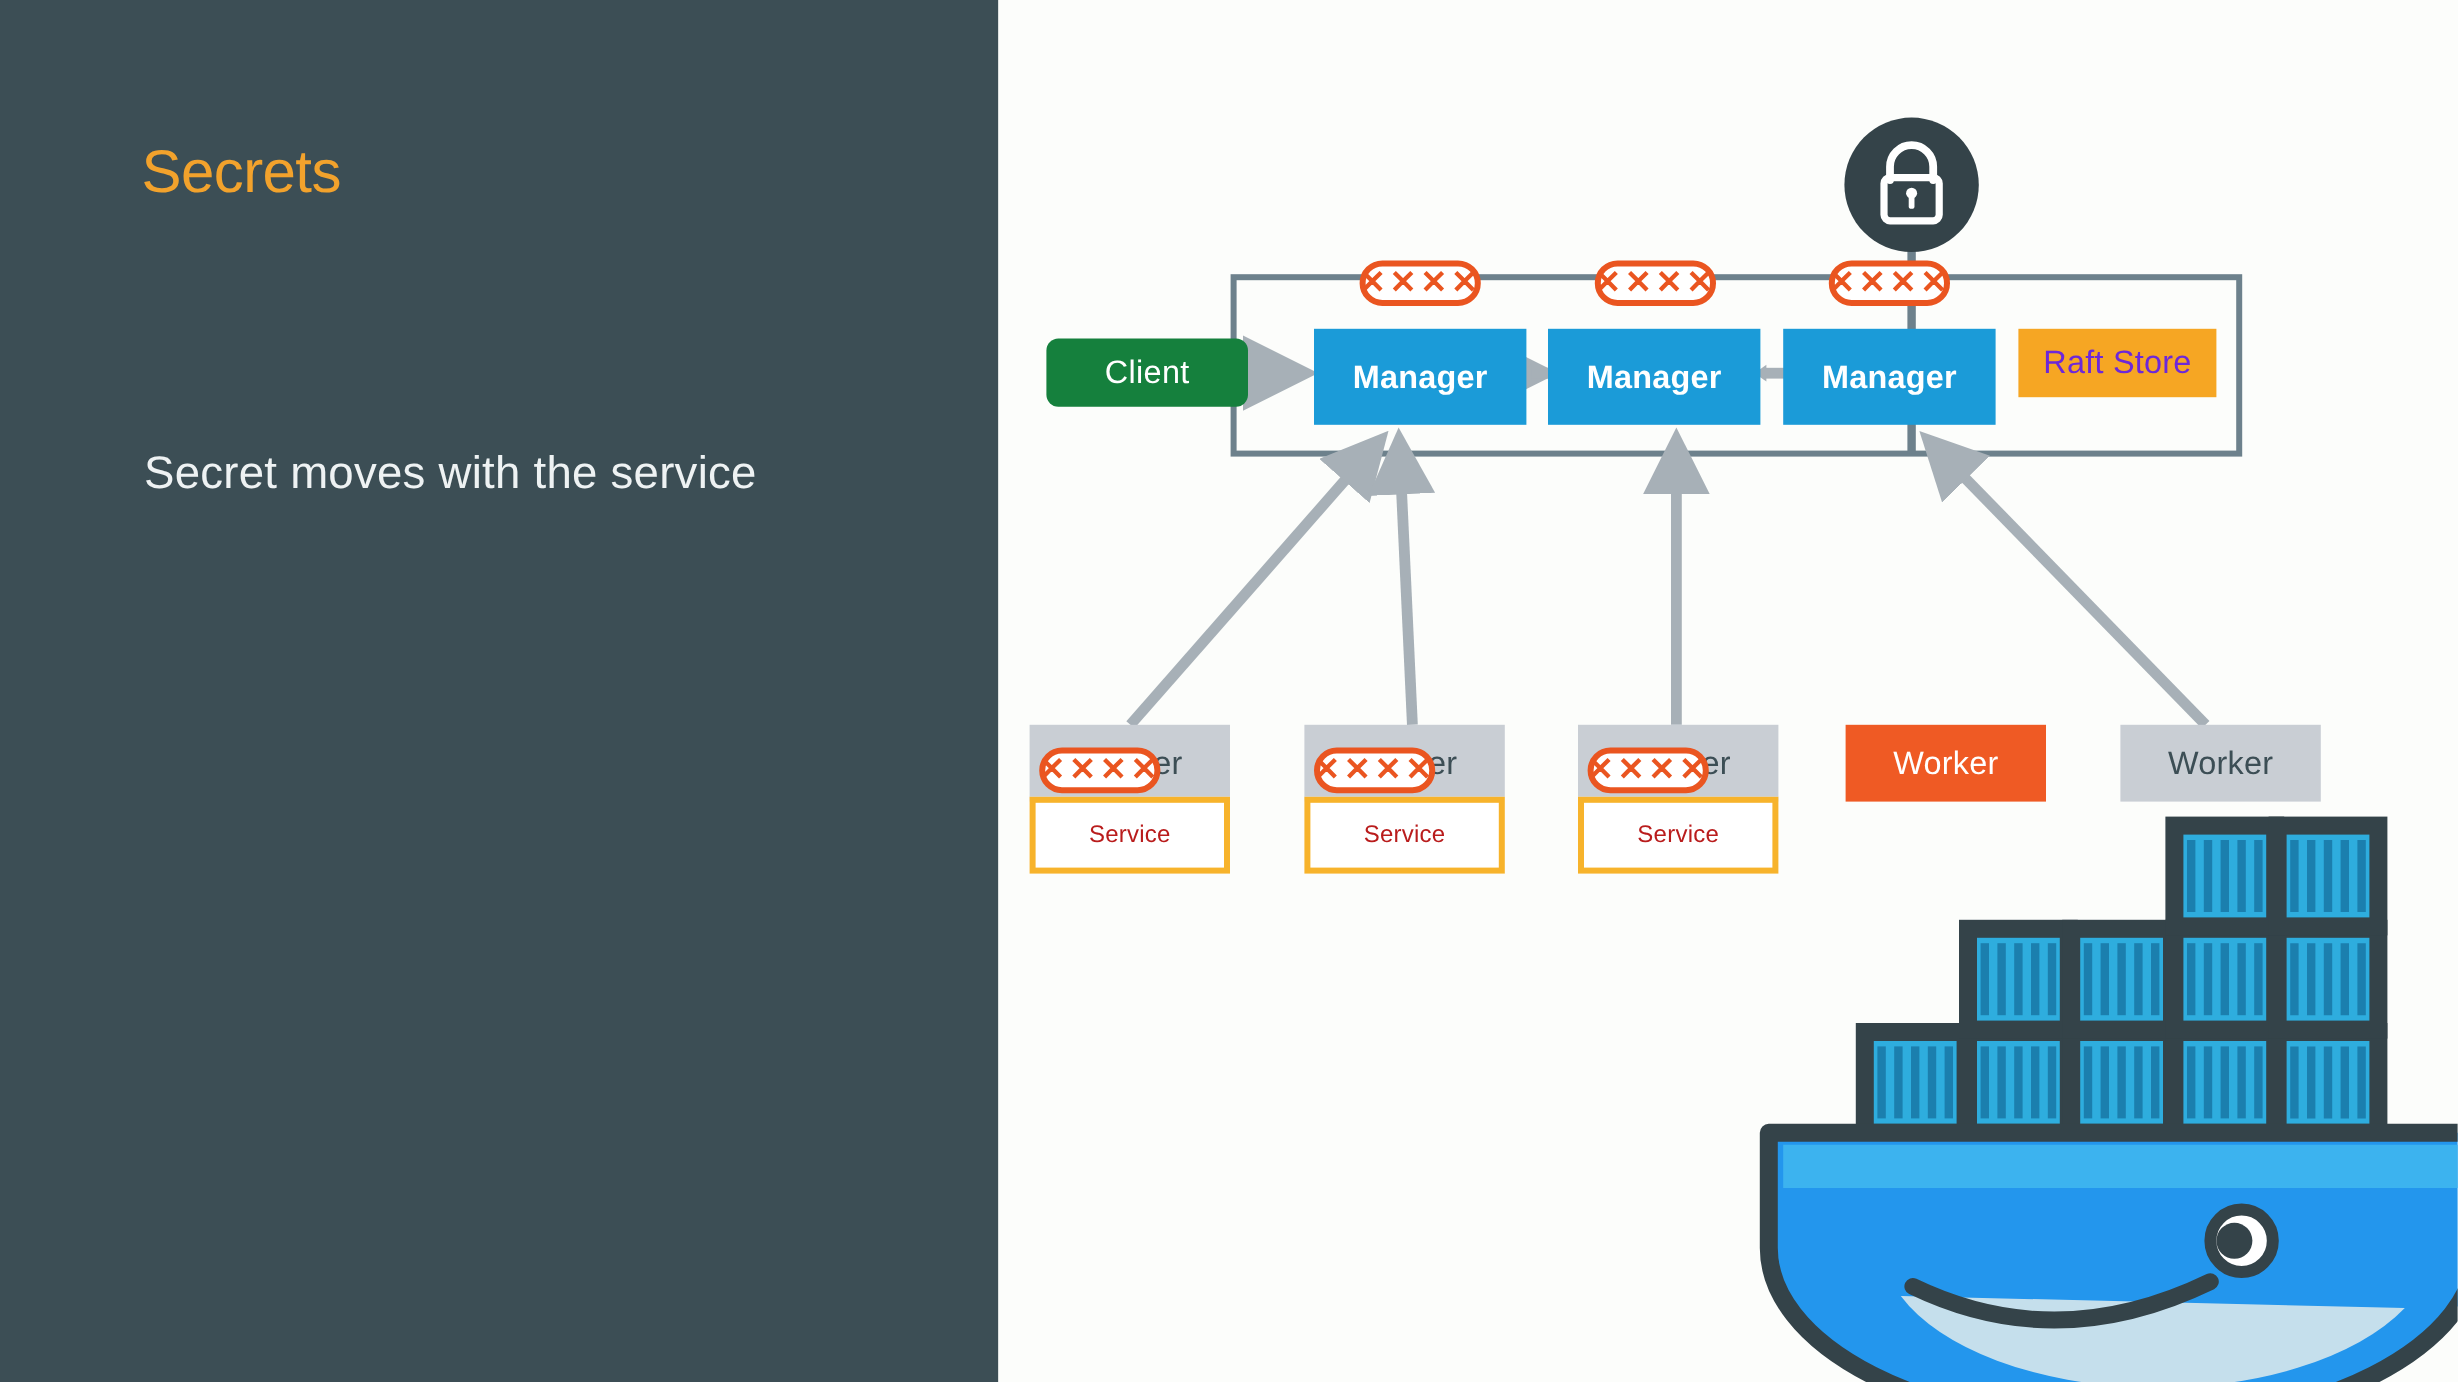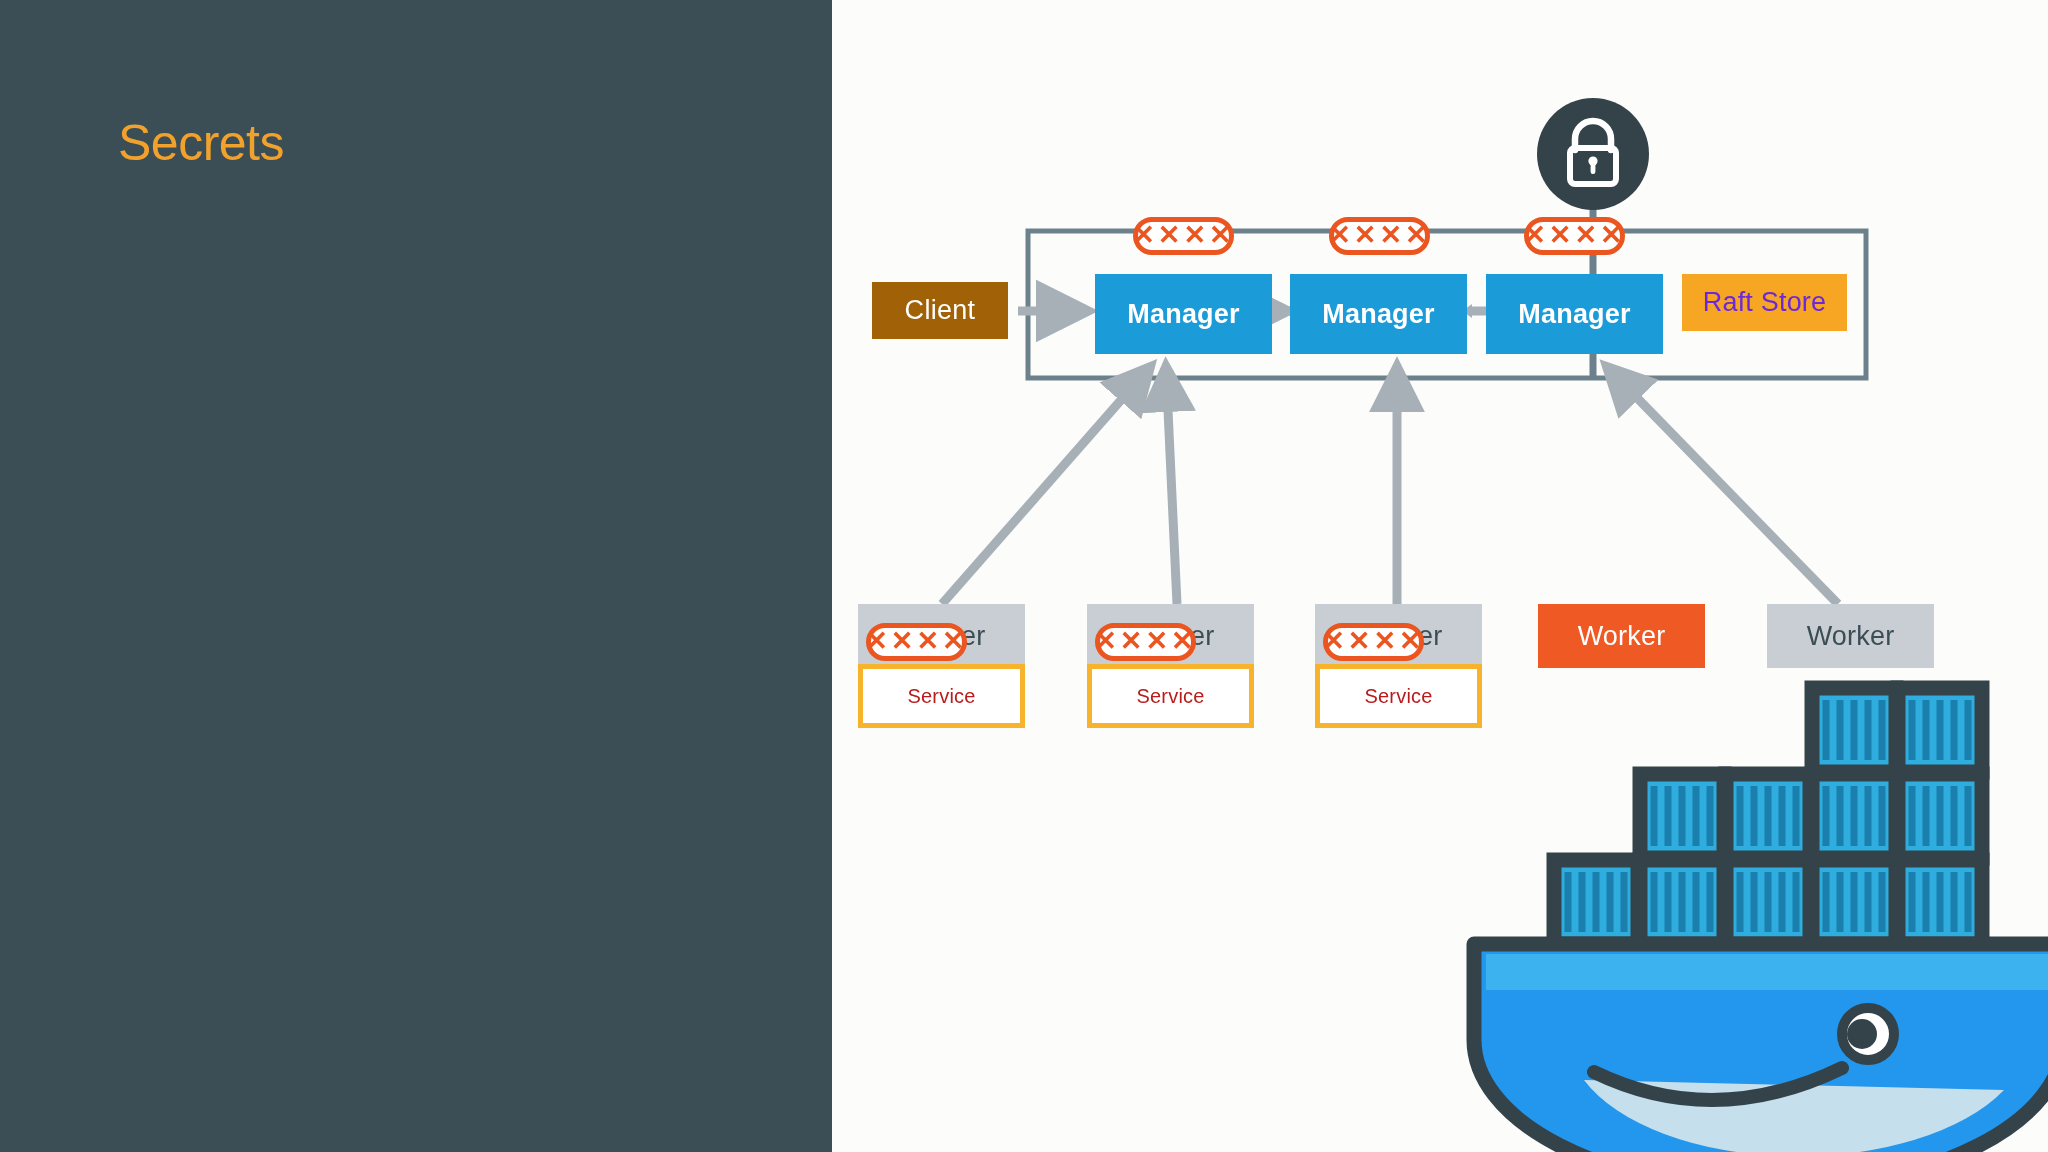--- a/index.html
+++ b/index.html
@@ -33,24 +33,24 @@
     position:absolute;left:832px;top:0;width:1216px;height:1152px;
     background:#fcfdfb;
   }
   #diagram{position:absolute;left:0;top:0;width:1216px;height:1152px;}
   #diagram-svg{position:absolute;left:0;top:0;width:1216px;height:1152px;}
 
   .node{position:absolute;box-sizing:border-box;}
 
   
   #client-box{
-    left:40px;top:282px;width:136px;height:57px;
-    background:#a16207;color:#ffffff;
-    display:flex;align-items:center;justify-content:center;
-    font-size:27px;font-weight:300;letter-spacing:0.3px;
+    left:40px;top:282px;width:168px;height:57px;
+    background:#15803d;color:#ffffff;
+    display:flex;align-items:center;justify-content:center;
+    font-size:27px;font-weight:300;letter-spacing:0.3px;border-radius:10px;
   }
 
   
   .manager-box{
     width:177px;height:80px;top:274px;
     background:#1b9bd8;color:#ffffff;
     display:flex;align-items:center;justify-content:center;
     font-size:27px;font-weight:700;letter-spacing:0.2px;
   }
   #manager-0{left:263px;}
@@ -119,20 +119,21 @@
   
   #docker-whale{position:absolute;left:512px;top:610px;width:720px;height:560px;}
 </style>
 </head>
 <body>
 
 <div id="slide">
 
   <div id="left-panel">
     <div id="slide-title">Secrets</div>
+    <div class="bullet" id="bullet-0">Secret moves with the service</div>
   </div>
 
   <div id="right-panel">
     <div id="diagram">
 
       <svg id="diagram-svg" viewBox="0 0 1216 1152">
         <defs>
           <marker id="arrowR" markerWidth="7" markerHeight="7" refX="5.6" refY="3.5" orient="auto">
             <path d="M0,0 L7,3.5 L0,7 Z" fill="#a7b0b7"></path>
           </marker>

